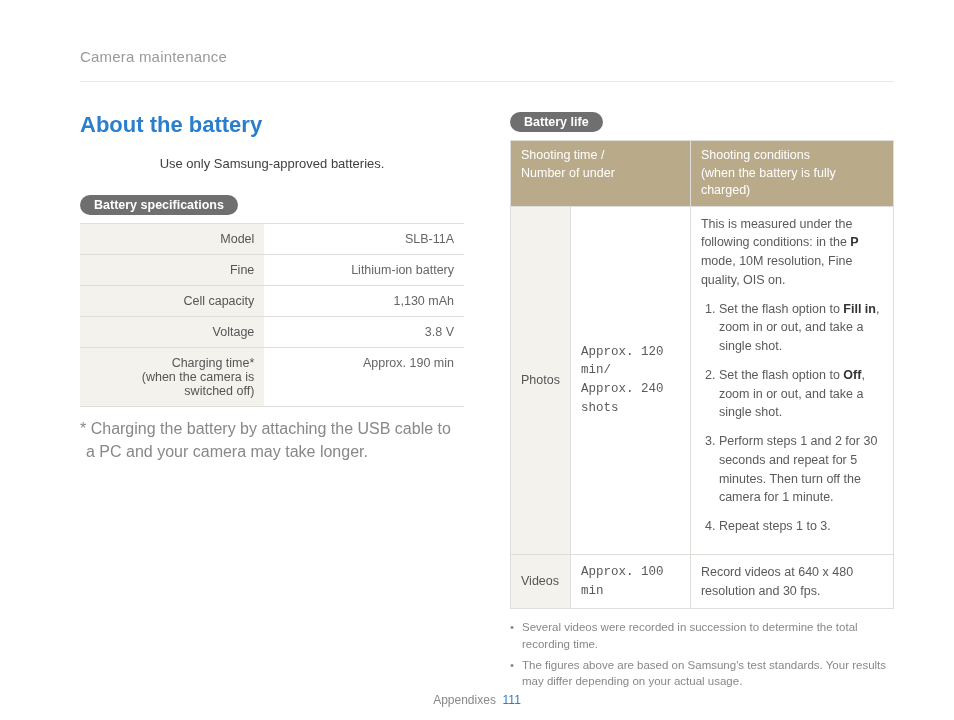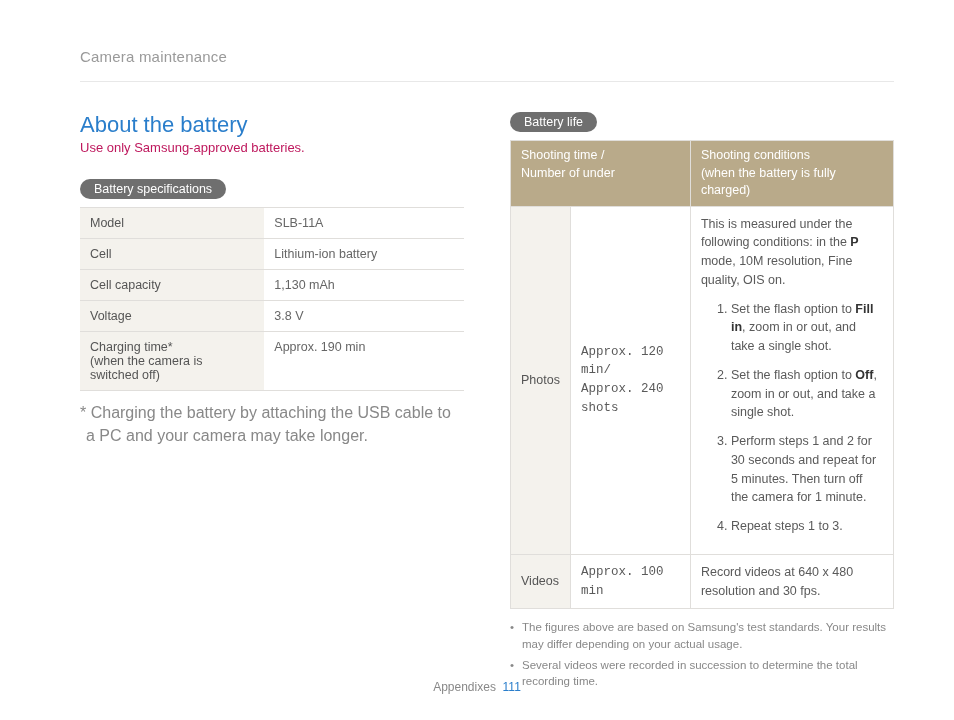--- a/index.html
+++ b/index.html
@@ -23,49 +23,51 @@
     margin-bottom: 30px;
   }
   .columns {
     display: flex;
     gap: 46px;
   }
   .col { flex: 1; }
   .section-title {
     font-size: 22px;
     color: #2a7ecb;
-    font-weight: 400;
-    margin-bottom: 2px;
+    font-weight: 700;
+    margin-bottom: 18px;
   }
   .intro {
     font-size: 13px;
-    color: #be185d;
+    color: #404040;
     margin-bottom: 24px;
+    text-align: center;
   }
   .pill {
     display: inline-block;
     background: #6f6f6f;
     color: #fff;
     border-radius: 12px;
     padding: 3px 14px;
     font-size: 12.5px;
-    font-weight: normal;
+    font-weight: bold;
     margin-bottom: 8px;
   }
   table.spec {
     width: 100%;
     border-collapse: collapse;
     font-size: 12.5px;
     color: #666;
   }
   table.spec td {
     border-top: 1px solid #e0dedb;
     border-bottom: 1px solid #e0dedb;
     padding: 8px 10px;
     vertical-align: top;
+    text-align: right;
   }
   table.spec td.label {
     background: #f4f2ed;
     width: 48%;
     color: #555;
   }
   .footnote {
     font-size: 16px;
     color: #888;
     margin-top: 10px;
@@ -98,41 +100,41 @@
   }
   table.life td.rowlabel {
     background: #f4f2ed;
     color: #555;
     width: 58px;
   }
   table.life td.time { width: 120px; font-family: Liberation Mono, monospace; }
   .cond-block { }
   .cond-intro { margin-bottom: 10px; }
   ol.steps { list-style: decimal; margin-left: 18px; }
-  ol.steps li { margin-bottom: 10px; margin-left: 12px; }
+  ol.steps li { margin-bottom: 10px; }
   ul.notes {
     list-style: none;
     margin-top: 10px;
     font-size: 11.5px;
     color: #888;
     line-height: 1.45;
   }
   ul.notes li {
     padding-left: 12px;
     position: relative;
     margin-bottom: 4px;
   }
   ul.notes li::before {
     content: "•";
     position: absolute;
     left: 0;
   }
   .page-footer {
     position: absolute;
-    bottom: 26px;
+    bottom: 13px;
     left: 0;
     width: 100%;
     text-align: center;
     font-size: 12px;
     color: #888;
   }
   .page-footer .pnum { color: #2a7ecb; }
   .bold { font-weight: bold; color: #333; }
 </style>
 </head>
@@ -148,21 +150,21 @@
 
     <div class="pill">Battery specifications</div>
 
     <table class="spec">
       <tbody>
           <tr>
         <td class="label">Model</td>
         <td>SLB-11A</td>
       </tr>
       <tr>
-        <td class="label">Cell</td>
+        <td class="label">Fine</td>
         <td>Lithium-ion battery</td>
       </tr>
       <tr>
         <td class="label">Cell capacity</td>
         <td>1,130 mAh</td>
       </tr>
       <tr>
         <td class="label">Voltage</td>
         <td>3.8 V</td>
       </tr>
@@ -218,22 +220,22 @@
       </tr>
       <tr>
         <td class="rowlabel">Videos</td>
         <td class="time">Approx. 100 min</td>
         <td>Record videos at 640 x 480 resolution and 30 fps.</td>
       </tr>
     </tbody>
       </table>
 
     <ul class="notes">
+      <li>Several videos were recorded in succession to determine the total recording time.</li>
       <li>The figures above are based on Samsung's test standards. Your results may differ depending on your actual usage.</li>
-      <li>Several videos were recorded in succession to determine the total recording time.</li>
     </ul>
   </div>
 
 </div>
 
 <div class="page-footer">
   <span>Appendixes</span>&nbsp;&nbsp;<span class="pnum">111</span>
 </div>
 
 </body></html>

